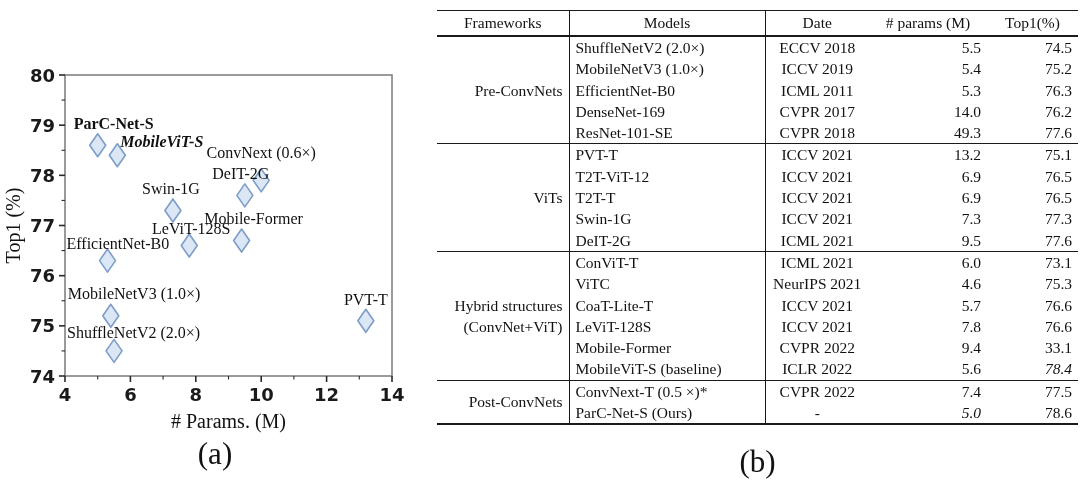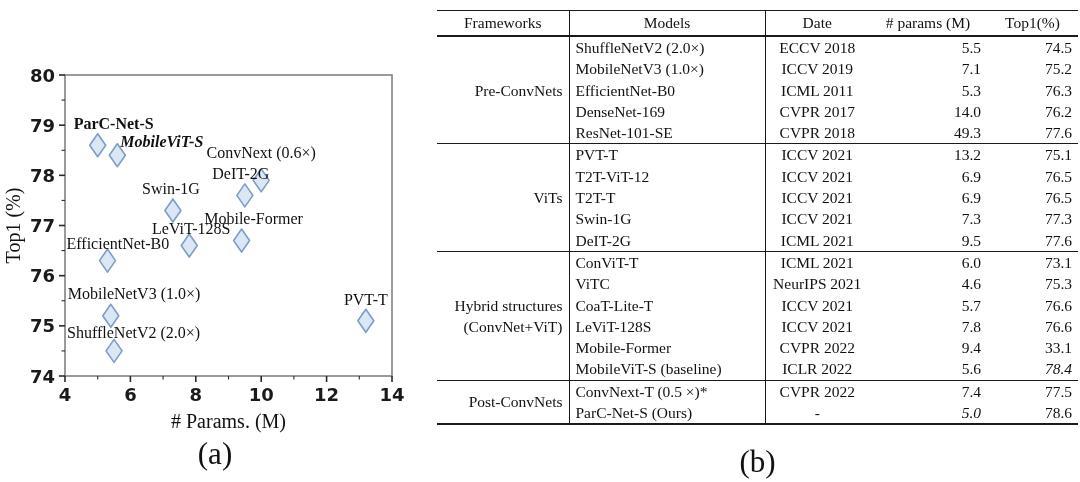--- a/index.html
+++ b/index.html
@@ -155,21 +155,21 @@
         <tr class="group-start">
           <td class="framework" rowspan="5">Pre-ConvNets</td>
           <td class="model">ShuffleNetV2 (2.0×)</td>
           <td class="date">ECCV 2018</td>
           <td class="num">5.5</td>
           <td class="num">74.5</td>
         </tr>
         <tr>
           <td class="model">MobileNetV3 (1.0×)</td>
           <td class="date">ICCV 2019</td>
-          <td class="num">7.1</td>
+          <td class="num">5.4</td>
           <td class="num">75.2</td>
         </tr>
         <tr>
           <td class="model">EfficientNet-B0</td>
           <td class="date">ICML 2011</td>
           <td class="num">5.3</td>
           <td class="num">76.3</td>
         </tr>
         <tr>
           <td class="model">DenseNet-169</td>

